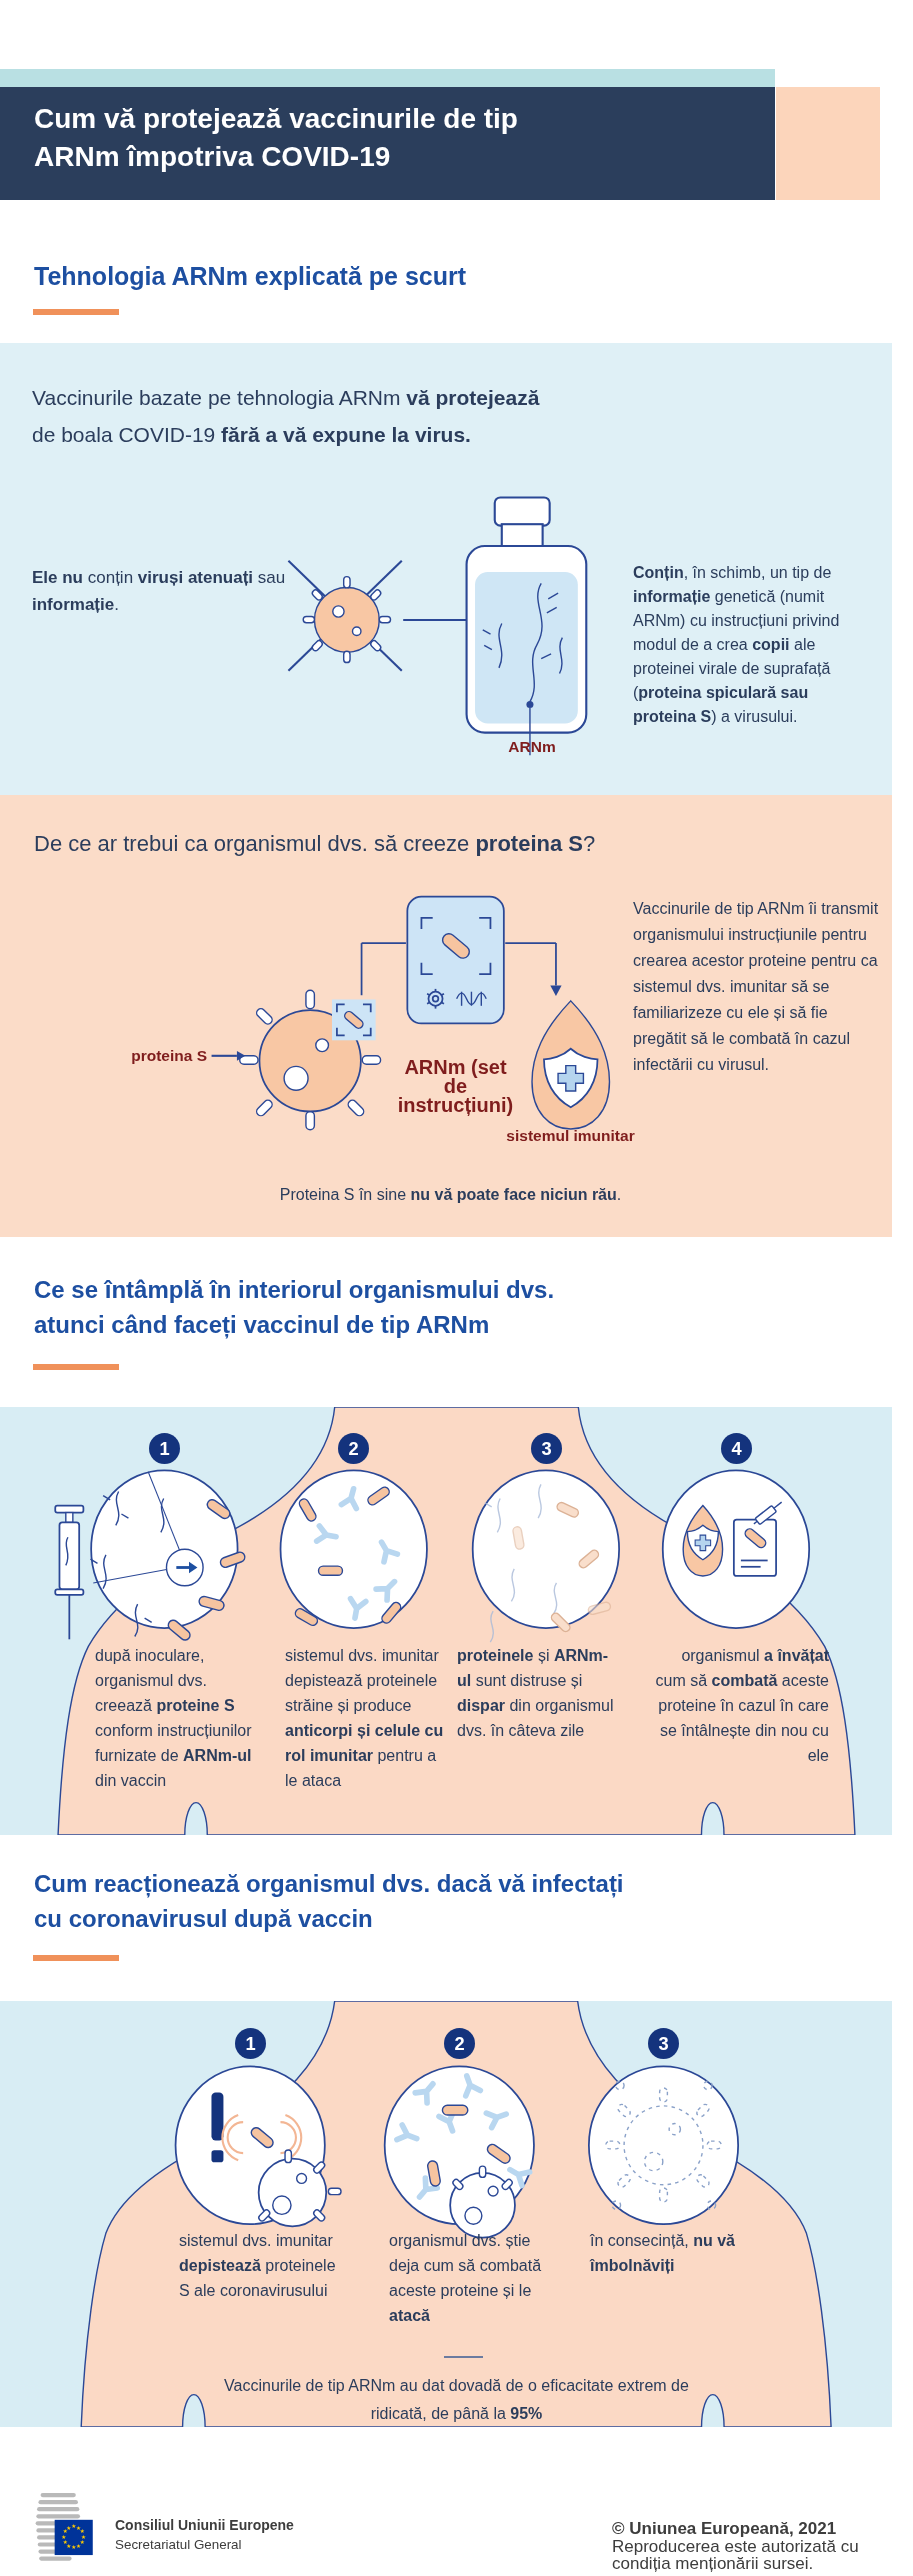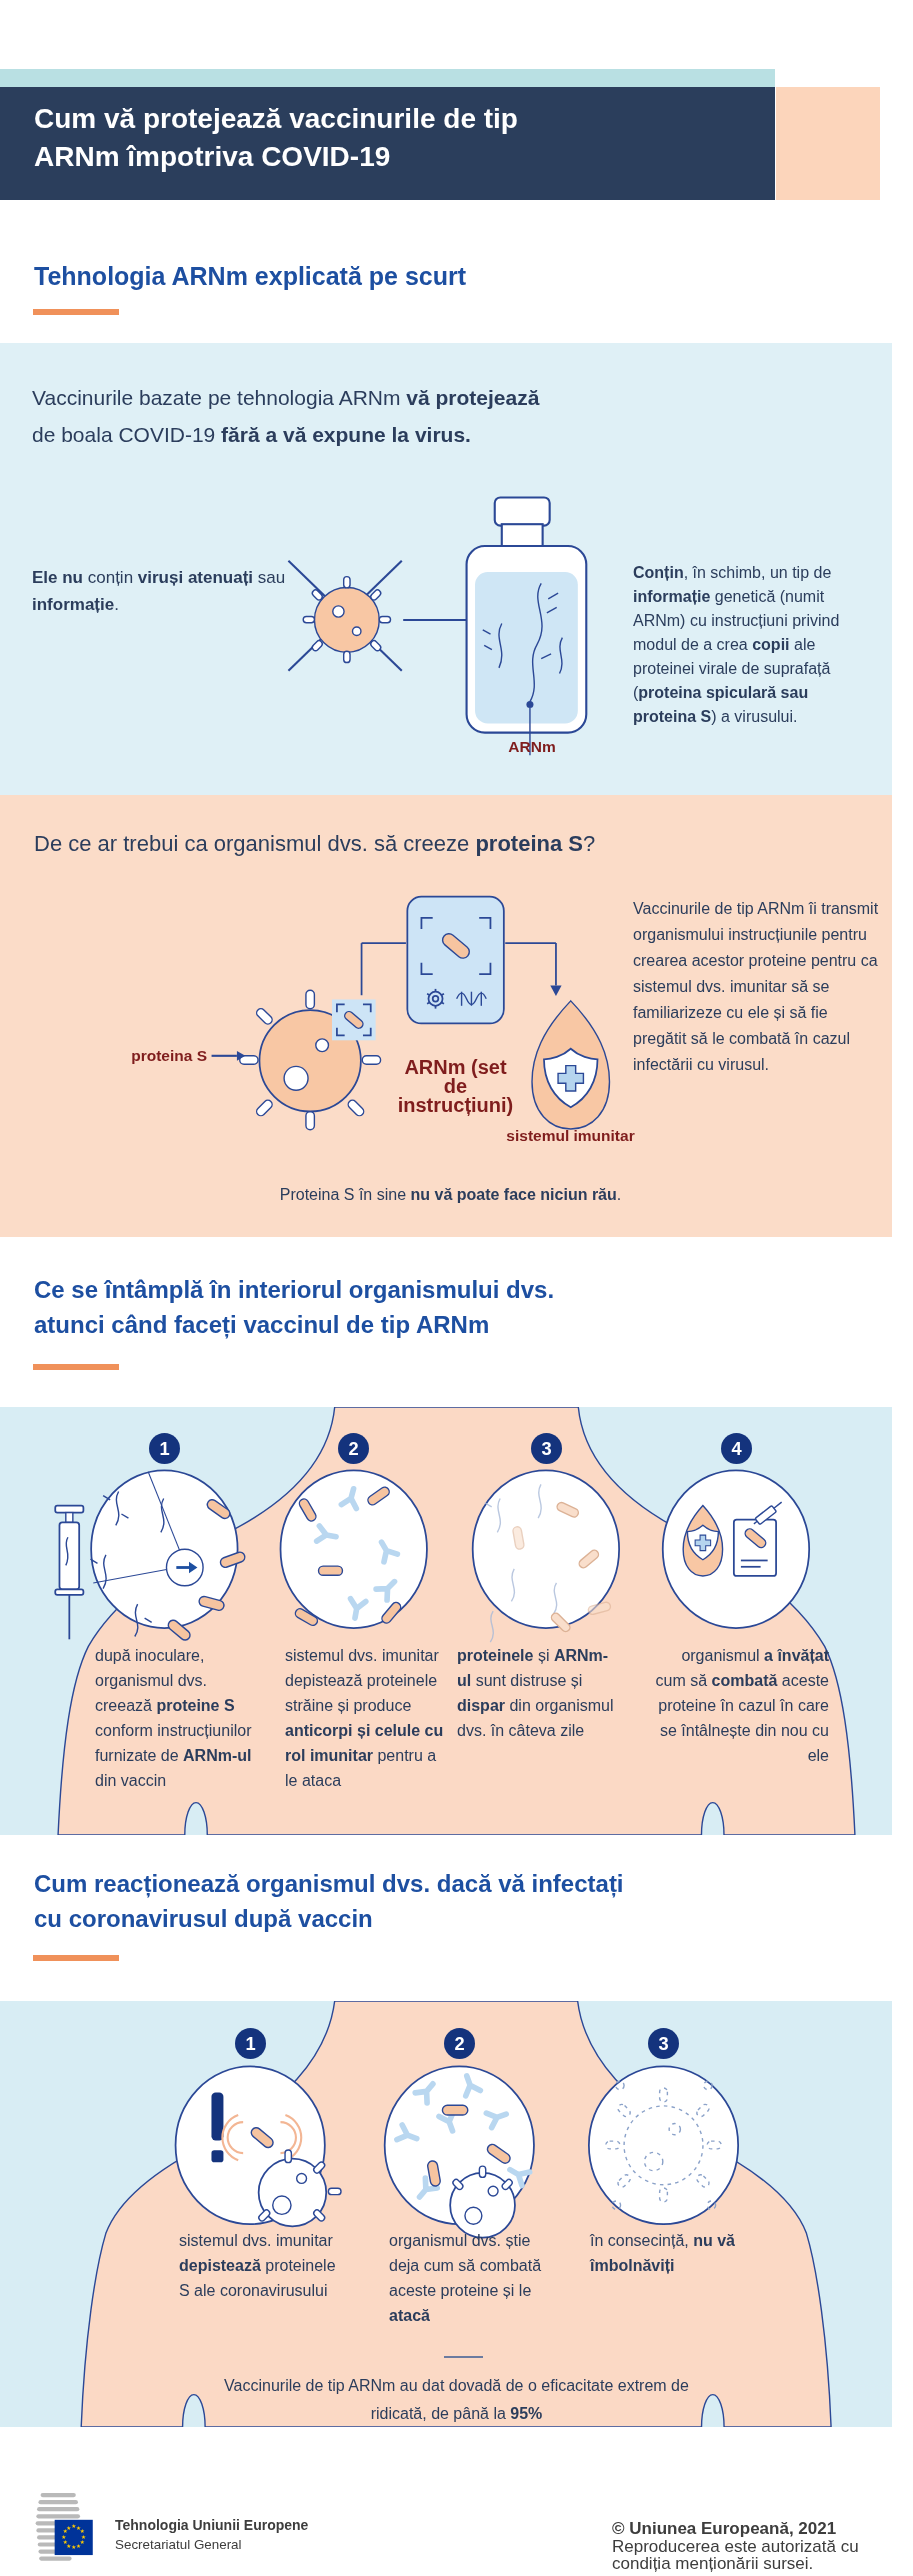--- a/index.html
+++ b/index.html
@@ -422,21 +422,21 @@
         <text x="66" y="78">★</text>
         <text x="59" y="80">★</text>
         <text x="52" y="78">★</text>
         <text x="47" y="73">★</text>
         <text x="45" y="65">★</text>
         <text x="47" y="57">★</text>
         <text x="52" y="52">★</text>
       </g>
     </g>
   </svg>
-  <div class="abs footer-org" style="left:115px;top:2517px;">Tehnologia Uniunii Europene</div>
+  <div class="abs footer-org" style="left:115px;top:2517px;">Consiliul Uniunii Europene</div>
   <div class="abs footer-dept" style="left:115px;top:2537px;">Secretariatul General</div>
   <div class="abs footer-right" style="left:612px;top:2520px;width:282px;">
     <div class="b">© Uniunea Europeană, 2021</div>
     <div>Reproducerea este autorizată cu condiția menționării sursei.</div>
   </div>
 
 </div>
 
 
 </body></html>

